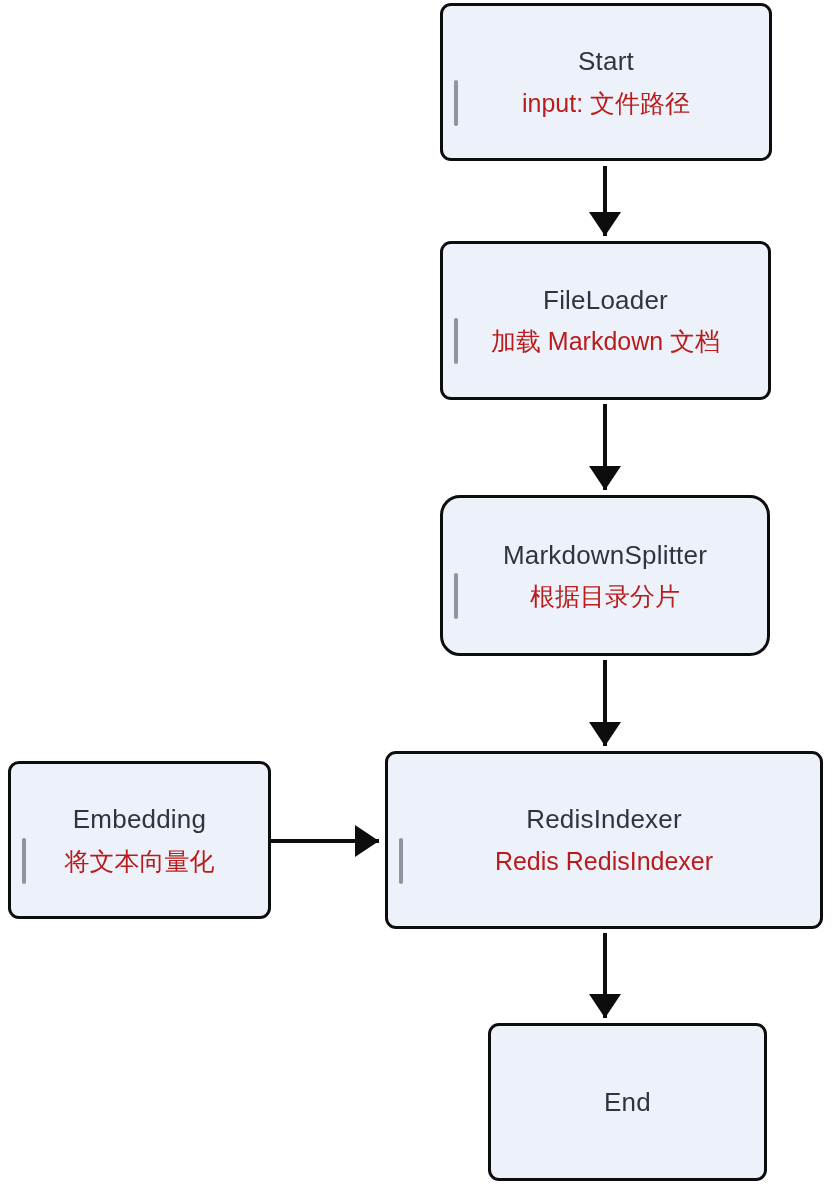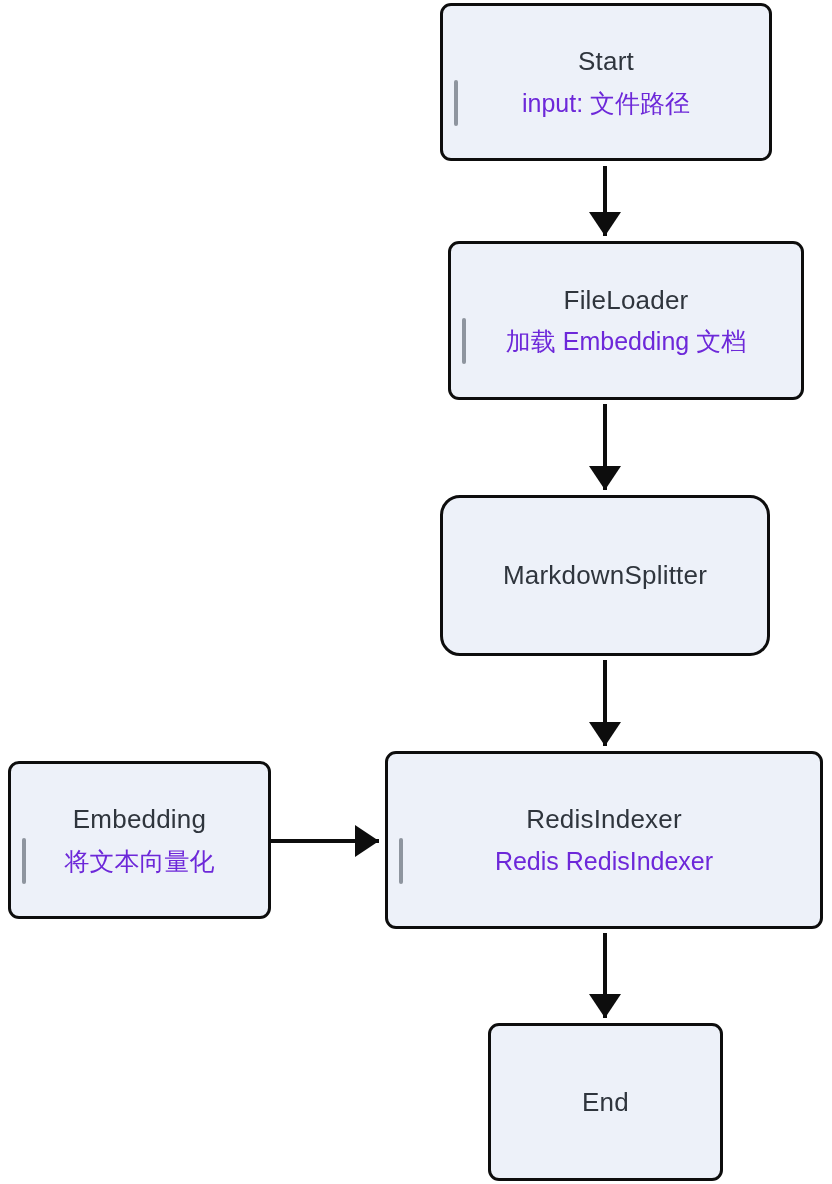--- a/index.html
+++ b/index.html
@@ -46,41 +46,41 @@
   .node-subtitle-row {
     position: relative;
     width: 100%;
     display: flex;
     align-items: center;
     justify-content: center;
   }
   .node-subtitle {
     font-size: 25px;
     font-weight: 400;
-    color: #6d28d9;
+    color: #b91c1c;
     line-height: 1.3;
     text-align: center;
   }
   .accent-bar {
     position: absolute;
     left: 11px;
     top: 50%;
     transform: translateY(-50%);
     width: 4px;
     height: 46px;
     background: #8e959f;
     border-radius: 2px;
   }
   
   #node-start            { left: 440px; top: 3px;    width: 332px; height: 158px; }
-  #node-file-loader      { left: 440px; top: 241px;  width: 356px; height: 159px; margin-left: 8px; }
+  #node-file-loader      { left: 440px; top: 241px;  width: 331px; height: 159px; }
   #node-markdown-splitter{ left: 440px; top: 495px;  width: 330px; height: 161px; border-radius: 20px; }
   #node-embedding        { left: 8px;   top: 761px;  width: 263px; height: 158px; }
   #node-redis-indexer    { left: 385px; top: 751px;  width: 438px; height: 178px; }
-  #node-end              { left: 488px; top: 1023px; width: 235px; height: 158px; }
+  #node-end              { left: 488px; top: 1023px; width: 279px; height: 158px; }
 </style>
 </head>
 <body>
 
 <div class="canvas">
 
   <svg class="edges-layer" width="832" height="1184" viewBox="0 0 832 1184" xmlns="http://www.w3.org/2000/svg">
     <defs>
       <marker id="arrowhead" markerUnits="strokeWidth" markerWidth="6" markerHeight="8" viewBox="0 0 6 8" refX="6" refY="4" orient="auto">
         <path d="M0,0 L6,4 L0,8 Z" fill="#0d0d0d"></path>
@@ -98,26 +98,30 @@
     <div class="node-subtitle-row">
       <span class="accent-bar"></span>
       <div class="node-subtitle">input: 文件路径</div>
     </div>
   </div>
 
   <div id="node-file-loader" class="node">
     <div class="node-title">FileLoader</div>
     <div class="node-subtitle-row">
       <span class="accent-bar"></span>
-      <div class="node-subtitle">加载 Embedding 文档</div>
+      <div class="node-subtitle">加载 Markdown 文档</div>
     </div>
   </div>
 
   <div id="node-markdown-splitter" class="node">
     <div class="node-title">MarkdownSplitter</div>
+    <div class="node-subtitle-row">
+      <span class="accent-bar"></span>
+      <div class="node-subtitle">根据目录分片</div>
+    </div>
   </div>
 
   <div id="node-embedding" class="node">
     <div class="node-title">Embedding</div>
     <div class="node-subtitle-row">
       <span class="accent-bar"></span>
       <div class="node-subtitle">将文本向量化</div>
     </div>
   </div>
 

